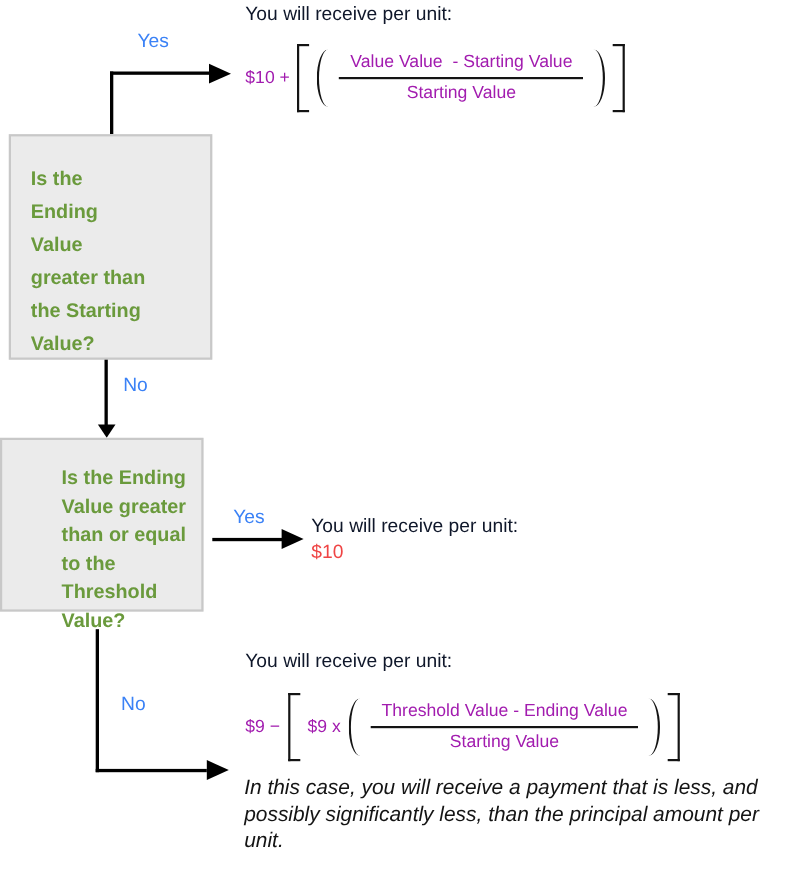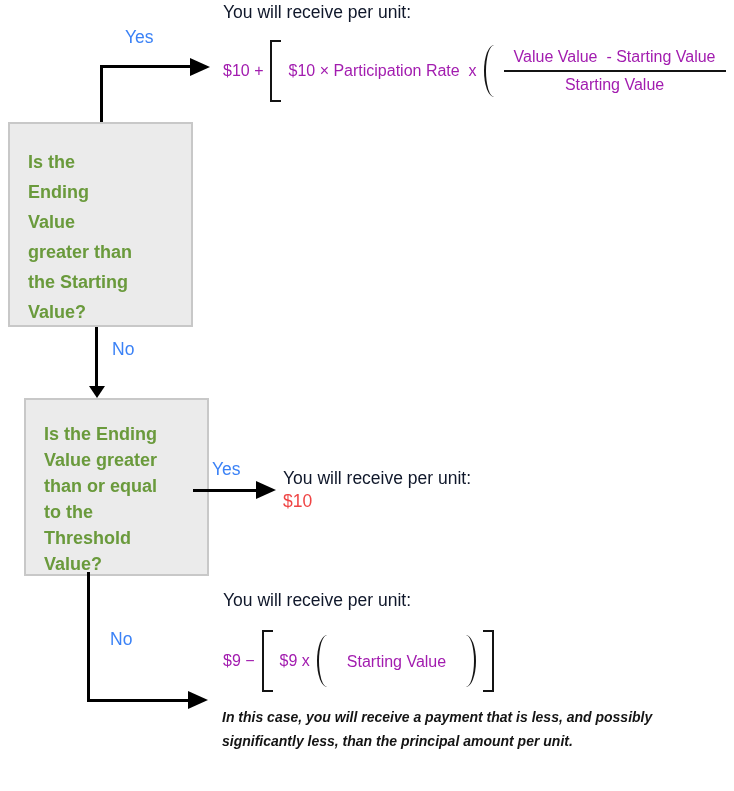--- a/index.html
+++ b/index.html
@@ -32,22 +32,22 @@
   .qtext {
     font-size: 18px;
     font-weight: bold;
     color: var(--question-green, #6a9a3c);
     white-space: pre-line;
     margin-top: 12px;
   }
   .q1-text { line-height: 30px; padding: 11px 6px 0 18px; }
   .q2-text { line-height: 26px; padding: 9px 6px 0 18px; }
   .warning-text {
-    font-size: 14px;
-    font-weight: bold;
+    font-size: 19px;
+    font-weight: normal;
     font-style: italic;
     line-height: 24px;
     color: #141414;
   }
   .amount-text { font-size: 17.5px; color: #ef4444; }
 
   
   .hline, .vline { position: absolute; background: var(--line-black, #000); }
   .hline { height: 3px; }
   .vline { width: 3px; }
@@ -101,21 +101,20 @@
 </head>
 <body>
 
 <div class="canvas">
 
   <div class="abs header-text" style="left:223px; top:2px;">You will receive per unit:</div>
 
   <div class="formula" style="left:223px; top:40px;">
     <span class="f-part">$10 +</span>
     <span class="bracket bracket-l"></span>
-    <span class="f-part">$10 × Participation Rate  x</span>
     <span class="paren paren-l"></span>
     <span class="fraction">
       <span class="num">Value Value  - Starting Value</span>
       <span class="den">Starting Value</span>
     </span>
     <span class="paren paren-r"></span>
     <span class="bracket bracket-r"></span>
   </div>
 
   <div class="abs branch-label" style="left:125px; top:27px;">Yes</div>
@@ -130,21 +129,21 @@
 Value
 greater than
 the Starting
 Value?</div>
   </div>
 
   <div class="abs branch-label" style="left:112px; top:339px;">No</div>
   <div class="vline" style="left:95px; top:327px; height:60px;"></div>
   <div class="arr-down" style="left:89px; top:386px;"></div>
 
-  <div class="abs qbox" style="left:24px; top:398px; width:185px; height:178px;">
+  <div class="abs qbox" style="left:0; top:398px; width:185px; height:158px;padding-left:36px;">
     <div class="qtext q2-text">Is the Ending
 Value greater
 than or equal
 to the
 Threshold
 Value?</div>
   </div>
 
   <div class="abs branch-label" style="left:212px; top:459px;">Yes</div>
   <div class="hline" style="left:193px; top:489px; width:64px;"></div>
@@ -161,20 +160,21 @@
   <div class="arr-right" style="left:188px; top:691px;"></div>
 
   <div class="abs header-text" style="left:223px; top:590px;">You will receive per unit:</div>
 
   <div class="formula" style="left:223px; top:630px;">
     <span class="f-part">$9 −</span>
     <span class="bracket bracket-l"></span>
     <span class="f-part">$9 x</span>
     <span class="paren paren-l"></span>
     <span class="fraction">
+      <span class="num">Threshold Value - Ending Value</span>
       <span class="den">Starting Value</span>
     </span>
     <span class="paren paren-r"></span>
     <span class="bracket bracket-r"></span>
   </div>
 
   <div class="abs warning-text" style="left:222px; top:705px; width:484px;">In this case, you will receive a payment that is less, and possibly significantly less, than the principal amount per unit.</div>
 
 </div>
 

